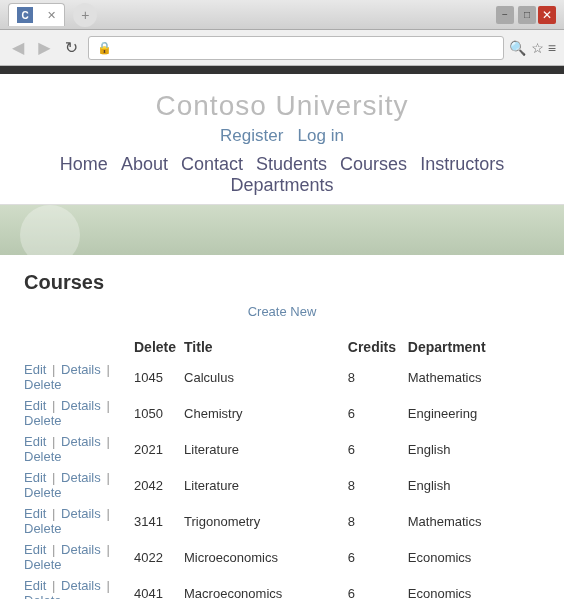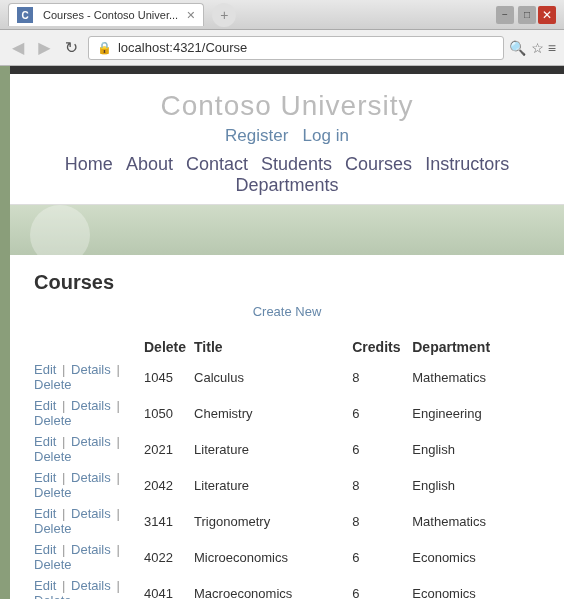--- a/index.html
+++ b/index.html
@@ -143,21 +143,20 @@
       gap: 4px;
       font-size: 14px;
       color: #666;
     }
 
     
     .browser-content {
       flex: 1;
       overflow-y: auto;
       background: #0ea5e9;
-      margin-left: 10px;
     }
 
     
     .page {
       background: white;
       min-height: 100%;
     }
 
     .site-header {
       background: white;
@@ -301,39 +300,37 @@
     }
   </style>
 </head>
 <body>
 
 <div class="window">
 
   <div class="title-bar">
     <div class="title-bar-tab">
       <div class="title-bar-favicon">C</div>
-      <span>Courses - Contoso Univer...</span>
       <span style="font-size:11px;color:#888;margin-left:4px;">✕</span>
     </div>
     <div style="width:24px;height:24px;background:#e0e0e0;border-radius:50%;display:flex;align-items:center;justify-content:center;font-size:14px;color:#888;cursor:pointer;margin-left:4px;">+</div>
     <div style="flex:1;"></div>
     <div class="window-controls">
       <button class="title-bar-min">−</button>
       <button class="title-bar-max">□</button>
       <button class="title-bar-close">✕</button>
     </div>
   </div>
 
   <div class="address-bar">
     <button class="nav-btn disabled">◀</button>
     <button class="nav-btn disabled">▶</button>
     <button class="nav-btn">↻</button>
     <div class="address-input">
       <span class="address-icon">🔒</span>
-      <span class="address-text">localhost:4321/Course</span>
     </div>
     <div class="address-actions">
       <span style="cursor:pointer;">🔍</span>
       <span style="cursor:pointer;">☆</span>
       <span style="cursor:pointer;">≡</span>
     </div>
   </div>
 
   <div class="browser-content">
     <div class="page">

